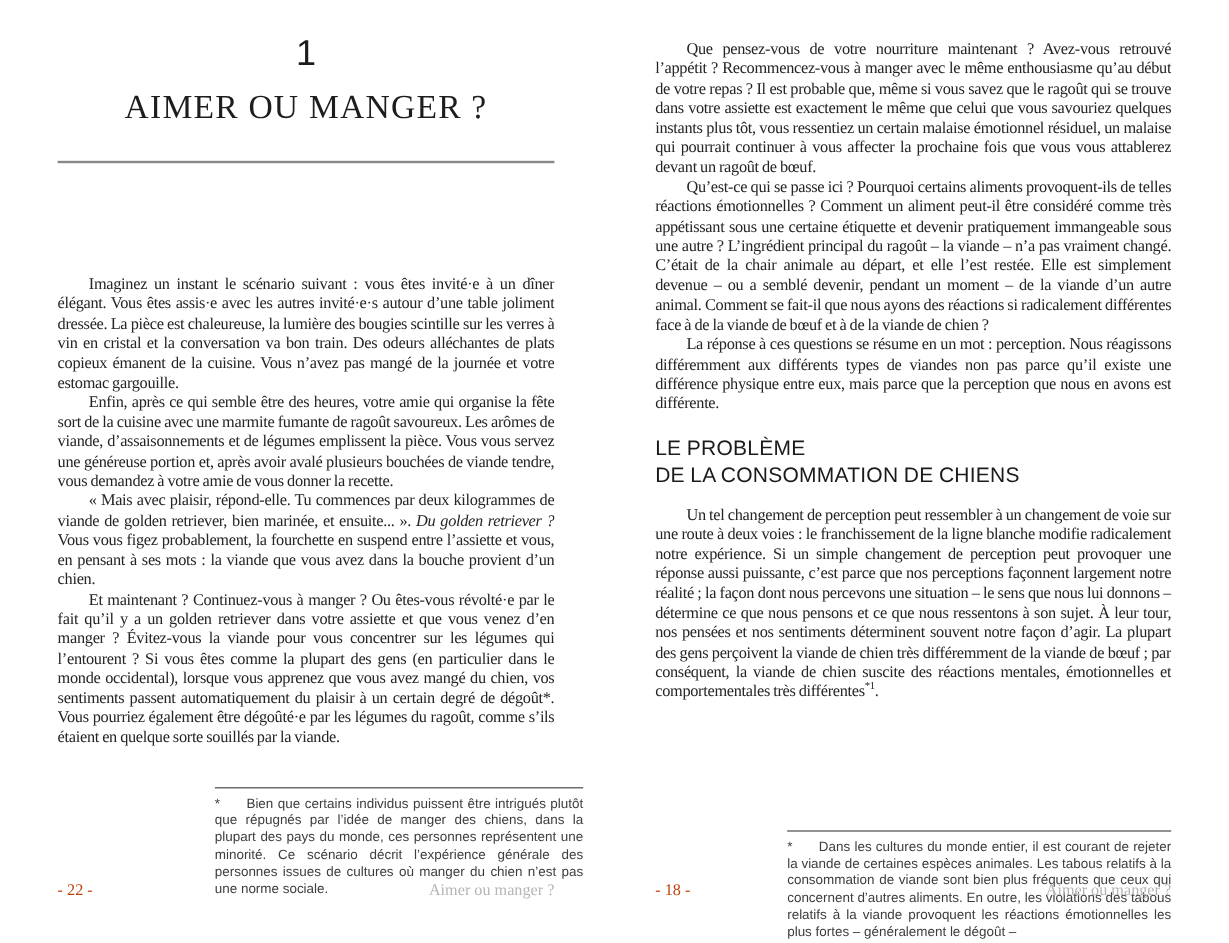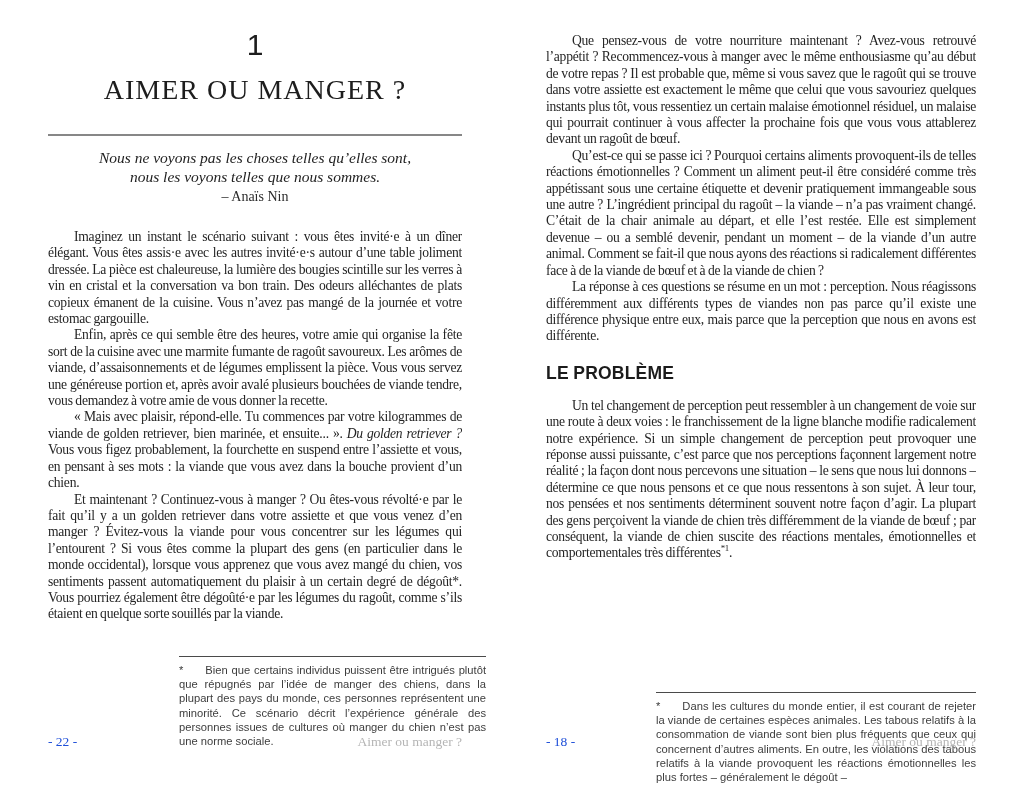--- a/index.html
+++ b/index.html
@@ -47,21 +47,21 @@
     font-size: 13.6px; line-height: 16.4px;
     letter-spacing: -0.25px; word-spacing: -0.5px;
     color: #242424;
   }
   .body p { text-indent: 26px; }
   .body--left  { top: 229px; height: 428px; overflow: hidden; }
   .body--right { top: 33px;  height: 622px; overflow: hidden; }
 
   .section-heading {
     font-family: "Liberation Sans", sans-serif;
-    font-weight: 700; font-size: 17.5px; line-height: 23px;
+    font-weight: 400; font-size: 17.5px; line-height: 23px;
     letter-spacing: 0.2px; color: #1b1b1b;
     margin: 17px 0 13px; text-align: left; text-indent: 0;
   }
 
   sup { font-size: 65%; vertical-align: super; line-height: 0; }
   i   { }
 
   .footnote-block { position: absolute; top: 656px; }
   .footnote-block--left  { left: 107px; width: 307px; margin-left: 24px; }
   .footnote-block--right { left: 110px; width: 320px; margin-top: 36px; }
@@ -72,43 +72,38 @@
     text-align: justify; color: #3d3d3d;
     letter-spacing: 0; word-spacing: 0;
   }
   .fn-star { padding-right: 22px; }
 
   .page-footer {
     position: absolute; top: 734px; left: 0; right: 0;
     display: flex; justify-content: space-between;
     font-size: 13.5px;
   }
-  .footer-num   { color: #1d4ed8; }
+  .footer-num   { color: #c2410c; }
   .footer-title { color: #b5b5b5; }
 </style>
 </head>
 <body>
 
 <div>
 
   <section class="page page--left">
     <div class="chapter-number">1</div>
     <h1 class="chapter-title">AIMER OU MANGER ?</h1>
     <div class="title-rule"></div>
 
-    <div class="epigraph">
-      <div>Nous ne voyons pas les choses telles qu’elles sont,</div>
-      <div>nous les voyons telles que nous sommes.</div>
-      <div class="epigraph-attribution">– Anaïs Nin</div>
-    </div>
 
     <div class="body body--left">
         <p><span>Imaginez un instant le scénario suivant : vous êtes invité·e à un dîner élégant. Vous êtes assis·e avec les autres invité·e·s autour d’une table joliment dressée. La pièce est chaleureuse, la lumière des bougies scintille sur les verres à vin en cristal et la conversation va bon train. Des odeurs alléchantes de plats copieux émanent de la cuisine. Vous n’avez pas mangé de la journée et votre estomac gargouille.</span></p>
         <p><span>Enfin, après ce qui semble être des heures, votre amie qui organise la fête sort de la cuisine avec une marmite fumante de ragoût savoureux. Les arômes de viande, d’assaisonnements et de légumes emplissent la pièce. Vous vous servez une généreuse portion et, après avoir avalé plusieurs bouchées de viande tendre, vous demandez à votre amie de vous donner la recette.</span></p>
-        <p><span>« Mais avec plaisir, répond-elle. Tu commences par votre kilogrammes de viande de golden retriever, bien marinée, et ensuite... ». </span><i>Du golden retriever ?</i><span> Vous vous figez probablement, la fourchette en suspend entre l’assiette et vous, en pensant à ses mots : la viande que vous avez dans la bouche provient d’un chien.</span></p>
+        <p><span>« Mais avec plaisir, répond-elle. Tu commences par deux kilogrammes de viande de golden retriever, bien marinée, et ensuite... ». </span><i>Du golden retriever ?</i><span> Vous vous figez probablement, la fourchette en suspend entre l’assiette et vous, en pensant à ses mots : la viande que vous avez dans la bouche provient d’un chien.</span></p>
         <p><span>Et maintenant ? Continuez-vous à manger ? Ou êtes-vous révolté·e par le fait qu’il y a un golden retriever dans votre assiette et que vous venez d’en manger ? Évitez-vous la viande pour vous concentrer sur les légumes qui l’entourent ? Si vous êtes comme la plupart des gens (en particulier dans le monde occidental), lorsque vous apprenez que vous avez mangé du chien, vos sentiments passent automatiquement du plaisir à un certain degré de dégoût*. Vous pourriez également être dégoûté·e par les légumes du ragoût, comme s’ils étaient en quelque sorte souillés par la viande.</span></p>
       </div>
 
     <div class="footnote-block footnote-block--left">
       <div class="footnote-rule"></div>
       <div class="footnote-text"><span class="fn-star">*</span><span>Bien que certains individus puissent être intrigués plutôt que répugnés par l’idée de manger des chiens, dans la plupart des pays du monde, ces personnes représentent une minorité. Ce scénario décrit l’expérience générale des personnes issues de cultures où manger du chien n’est pas une norme sociale.</span></div>
     </div>
 
     <div class="page-footer">
       <span class="footer-num">- 22 -</span>
@@ -116,21 +111,21 @@
     </div>
   </section>
 
   <section class="page page--right">
     <div class="body body--right">
       <div>
           <p><span>Que pensez-vous de votre nourriture maintenant ? Avez-vous retrouvé l’appétit ? Recommencez-vous à manger avec le même enthousiasme qu’au début de votre repas ? Il est probable que, même si vous savez que le ragoût qui se trouve dans votre assiette est exactement le même que celui que vous savouriez quelques instants plus tôt, vous ressentiez un certain malaise émotionnel résiduel, un malaise qui pourrait continuer à vous affecter la prochaine fois que vous vous attablerez devant un ragoût de bœuf.</span></p>
           <p><span>Qu’est-ce qui se passe ici ? Pourquoi certains aliments provoquent-ils de telles réactions émotionnelles ? Comment un aliment peut-il être considéré comme très appétissant sous une certaine étiquette et devenir pratiquement immangeable sous une autre ? L’ingrédient principal du ragoût – la viande – n’a pas vraiment changé. C’était de la chair animale au départ, et elle l’est restée. Elle est simplement devenue – ou a semblé devenir, pendant un moment – de la viande d’un autre animal. Comment se fait-il que nous ayons des réactions si radicalement différentes face à de la viande de bœuf et à de la viande de chien ?</span></p>
           <p><span>La réponse à ces questions se résume en un mot : perception. Nous réagissons différemment aux différents types de viandes non pas parce qu’il existe une différence physique entre eux, mais parce que la perception que nous en avons est différente.</span></p>
         </div>
-      <h2 class="section-heading"><span>LE PROBLÈME</span><br></h2>
+      <h2 class="section-heading"><span>LE PROBLÈME</span><br><span>DE LA CONSOMMATION DE CHIENS</span></h2>
       <div>
           <p><span>Un tel changement de perception peut ressembler à un changement de voie sur une route à deux voies : le franchissement de la ligne blanche modifie radicalement notre expérience. Si un simple changement de perception peut provoquer une réponse aussi puissante, c’est parce que nos perceptions façonnent largement notre réalité ; la façon dont nous percevons une situation – le sens que nous lui donnons – détermine ce que nous pensons et ce que nous ressentons à son sujet. À leur tour, nos pensées et nos sentiments déterminent souvent notre façon d’agir. La plupart des gens perçoivent la viande de chien très différemment de la viande de bœuf ; par conséquent, la viande de chien suscite des réactions mentales, émotionnelles et comportementales très différentes</span><sup>*1</sup><span>.</span></p>
         </div>
     </div>
 
     <div class="footnote-block footnote-block--right">
       <div class="footnote-rule"></div>
       <div class="footnote-text"><span class="fn-star">*</span><span>Dans les cultures du monde entier, il est courant de rejeter la viande de certaines espèces animales. Les tabous relatifs à la consommation de viande sont bien plus fréquents que ceux qui concernent d’autres aliments. En outre, les violations des tabous relatifs à la viande provoquent les réactions émotionnelles les plus fortes – généralement le dégoût –</span></div>
     </div>
 

